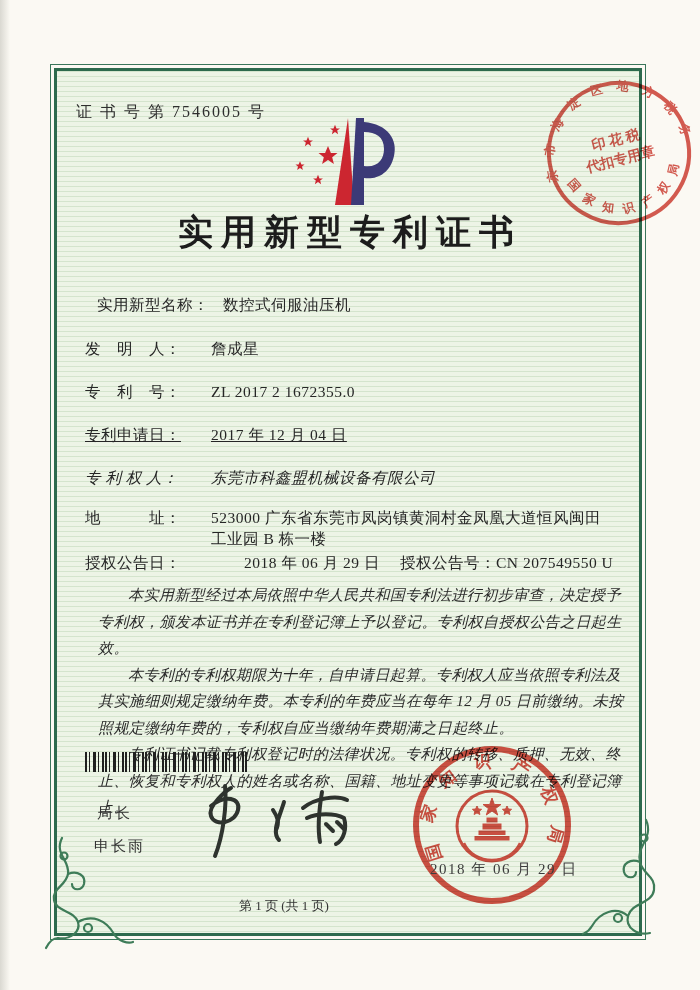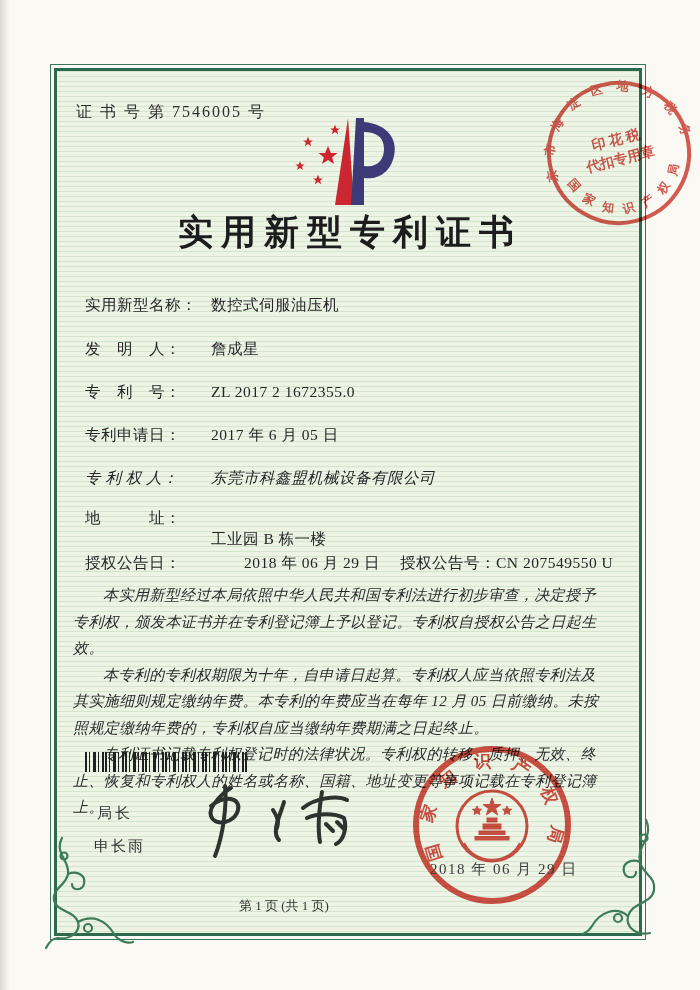--- a/index.html
+++ b/index.html
@@ -28,21 +28,21 @@
   .abs{position:absolute;}
   .cert-no{left:76px;top:102px;font-size:16px;letter-spacing:2px;color:#2e2e2e;}
   .title{left:0;top:209px;width:700px;text-align:center;font-size:35px;
     font-weight:bold;letter-spacing:8px;color:#1c1c1c;}
   .field-row{left:85px;width:540px;display:flex;align-items:flex-start;
     font-size:15.5px;color:#262626;letter-spacing:.5px;line-height:21px;}
   .field-label{flex:0 0 126px;white-space:nowrap;}
   .field-value{white-space:nowrap;}
   .addr-line2{margin-top:2px;text-align:right;}
   .grant-right{position:absolute;left:315px;top:0;white-space:nowrap;}
-  .body-text{left:73px;top:582px;width:538px;font-size:15px;line-height:26.5px;
+  .body-text{left:98px;top:582px;width:538px;font-size:15px;line-height:26.5px;
     color:#2a2a2a;font-style:italic;letter-spacing:.4px;}
   .body-text p{margin:0;text-indent:2em;}
   .barcode{left:85px;top:752px;width:164px;height:20px;
     background:repeating-linear-gradient(90deg,
       #202020 0 2px, rgba(0,0,0,0) 2px 4px,
       #202020 4px 5px, rgba(0,0,0,0) 5px 8px,
       #202020 8px 11px, rgba(0,0,0,0) 11px 13px,
       #202020 13px 14px, rgba(0,0,0,0) 14px 17px,
       #202020 17px 19px, rgba(0,0,0,0) 19px 20px);}
   .sig-title{left:97px;top:804px;font-size:15px;color:#303030;letter-spacing:3px;}
@@ -82,44 +82,44 @@
     <use href="#star" transform="translate(40,46) scale(1.0)"></use>
     <use href="#star" transform="translate(20,32) scale(0.52)"></use>
     <use href="#star" transform="translate(12,56) scale(0.48)"></use>
     <use href="#star" transform="translate(30,70) scale(0.52)"></use>
     <use href="#star" transform="translate(47,20) scale(0.52)"></use>
   </g>
 </svg>
 
 <div class="abs title">实用新型专利证书</div>
 
-<div class="abs field-row" style="top:294px;">
+<div class="abs field-row" style="top:294px;margin-left:12px;">
   <span class="field-label">实用新型名称：</span>
   <span class="field-value">数控式伺服油压机</span>
 </div>
 <div class="abs field-row" style="top:338px;">
   <span class="field-label">发　明　人：</span>
   <span class="field-value">詹成星</span>
 </div>
 <div class="abs field-row" style="top:381px;">
   <span class="field-label">专　利　号：</span>
   <span class="field-value">ZL 2017 2 1672355.0</span>
 </div>
-<div class="abs field-row" style="top:424px;">
+<div class="abs field-row" style="top:424px;text-decoration:underline;">
   <span class="field-label">专利申请日：</span>
-  <span class="field-value">2017 年 6 月 05 日</span>
+  <span class="field-value">2017 年 12 月 04 日</span>
 </div>
 <div class="abs field-row" style="top:467px;font-style:italic;">
   <span class="field-label">专 利 权 人：</span>
   <span class="field-value">东莞市科鑫盟机械设备有限公司</span>
 </div>
 <div class="abs field-row" style="top:507px;">
   <span class="field-label">地　　　址：</span>
   <span class="field-value" style="white-space:normal;">
-    <br>
+    <span>523000 广东省东莞市凤岗镇黄洞村金凤凰大道恒风闽田</span><br>
     <span class="addr-line2">工业园 B 栋一楼</span>
   </span>
 </div>
 <div class="abs field-row" style="top:552px;position:absolute;gap:33px;">
   <span class="field-label">授权公告日：</span>
   <span class="field-value">2018 年 06 月 29 日</span>
   <span class="grant-right">
     <span>授权公告号：</span><span>CN 207549550 U</span>
   </span>
 </div>

